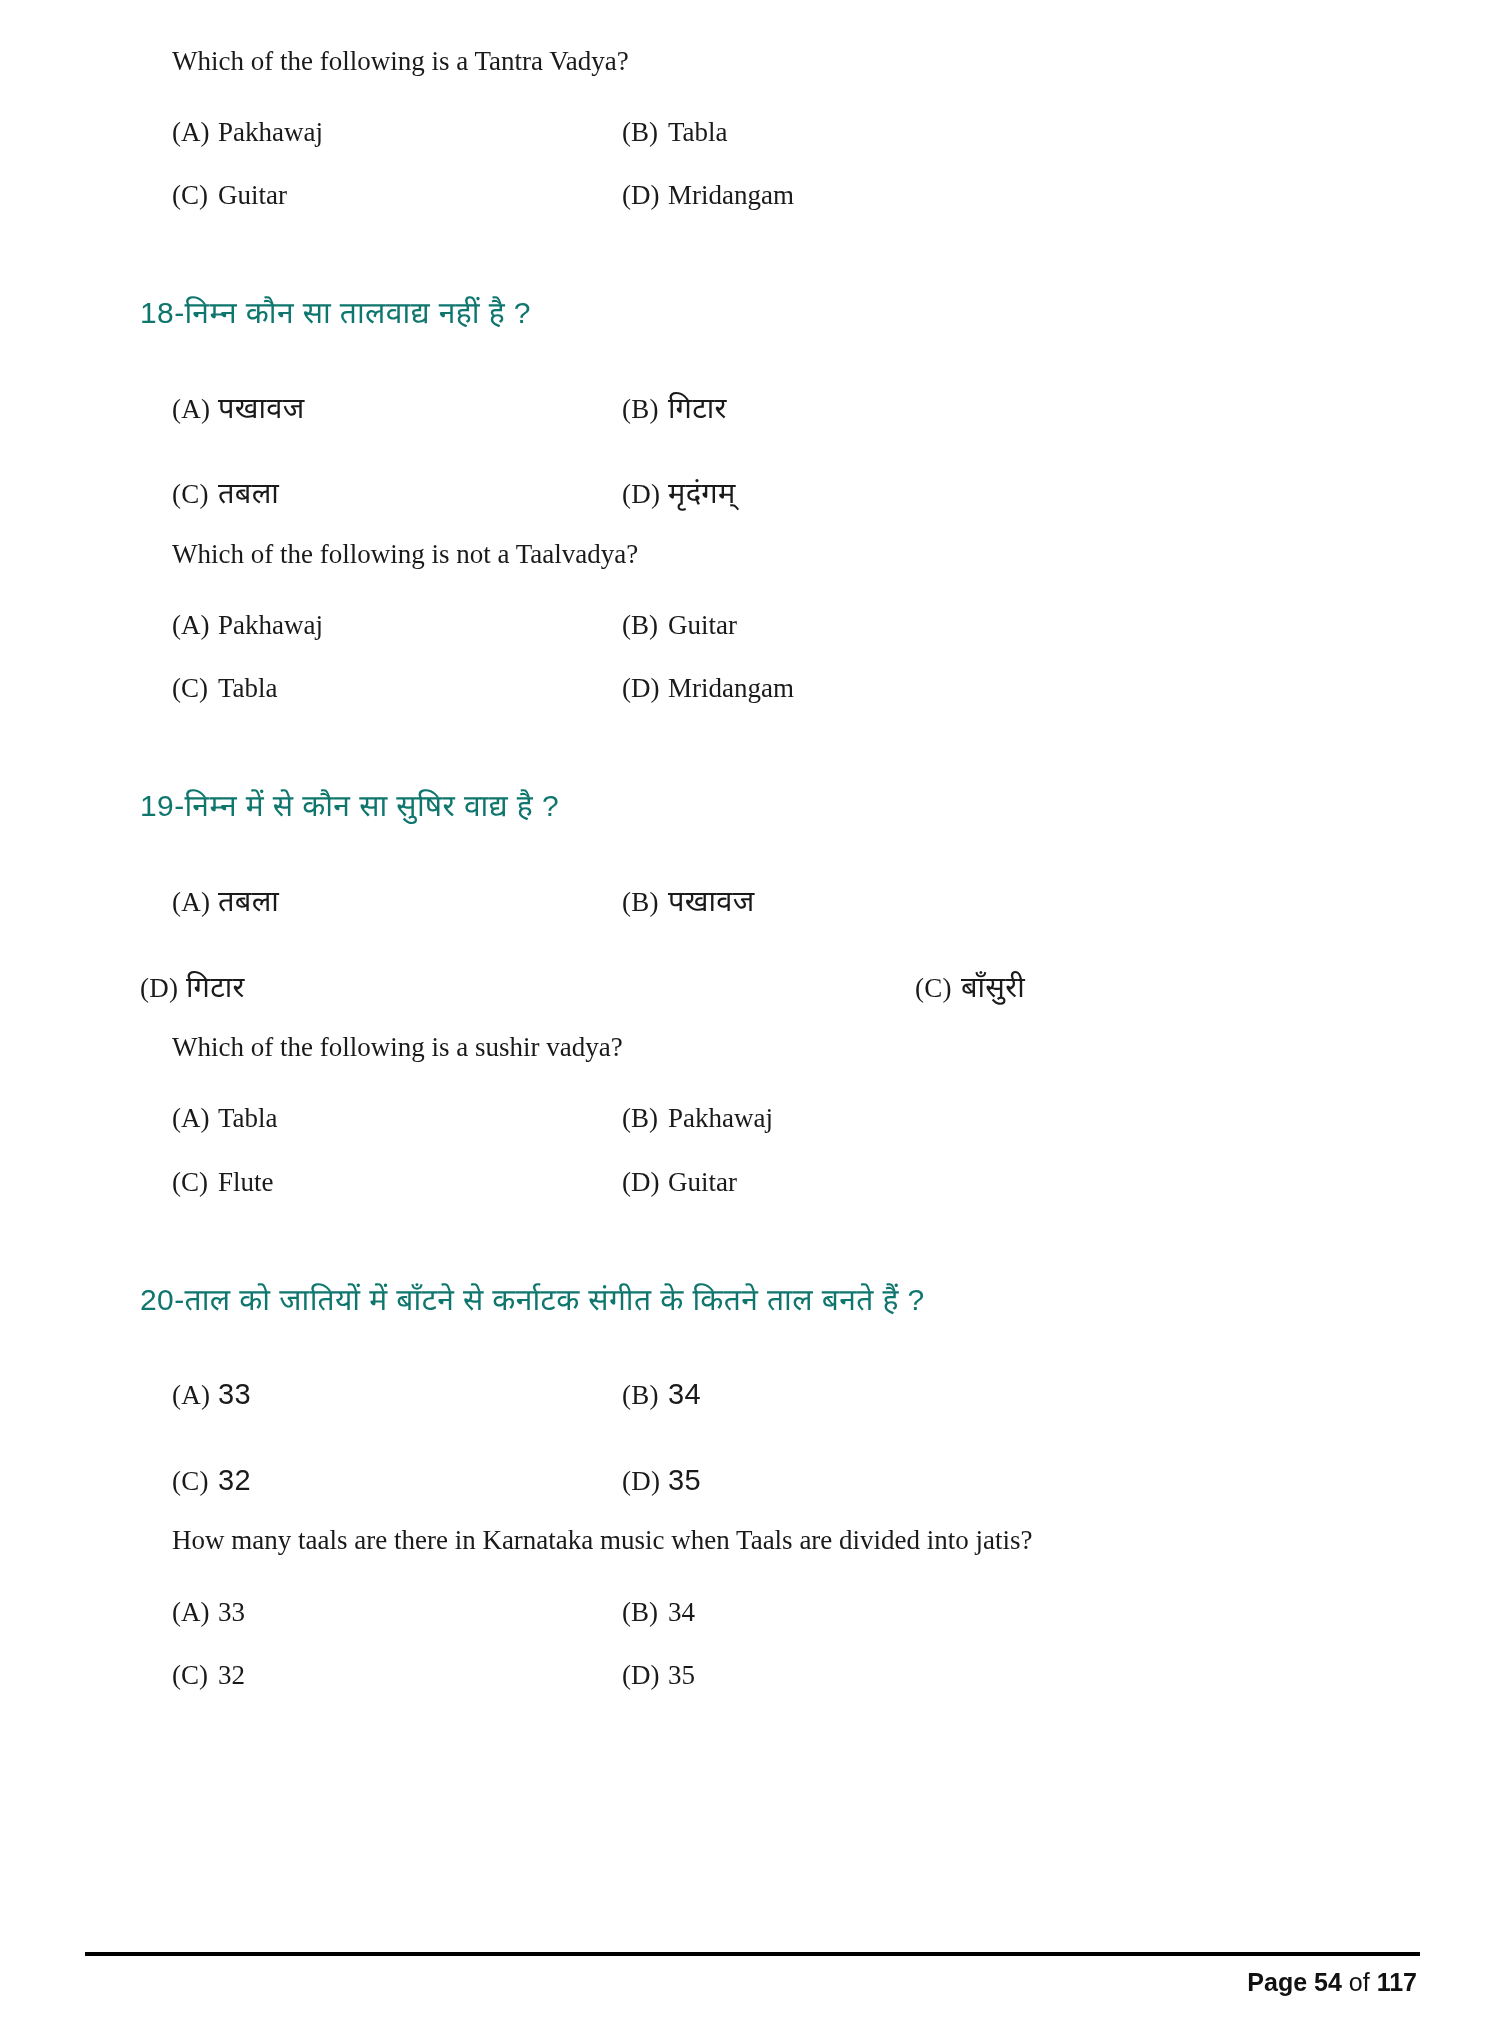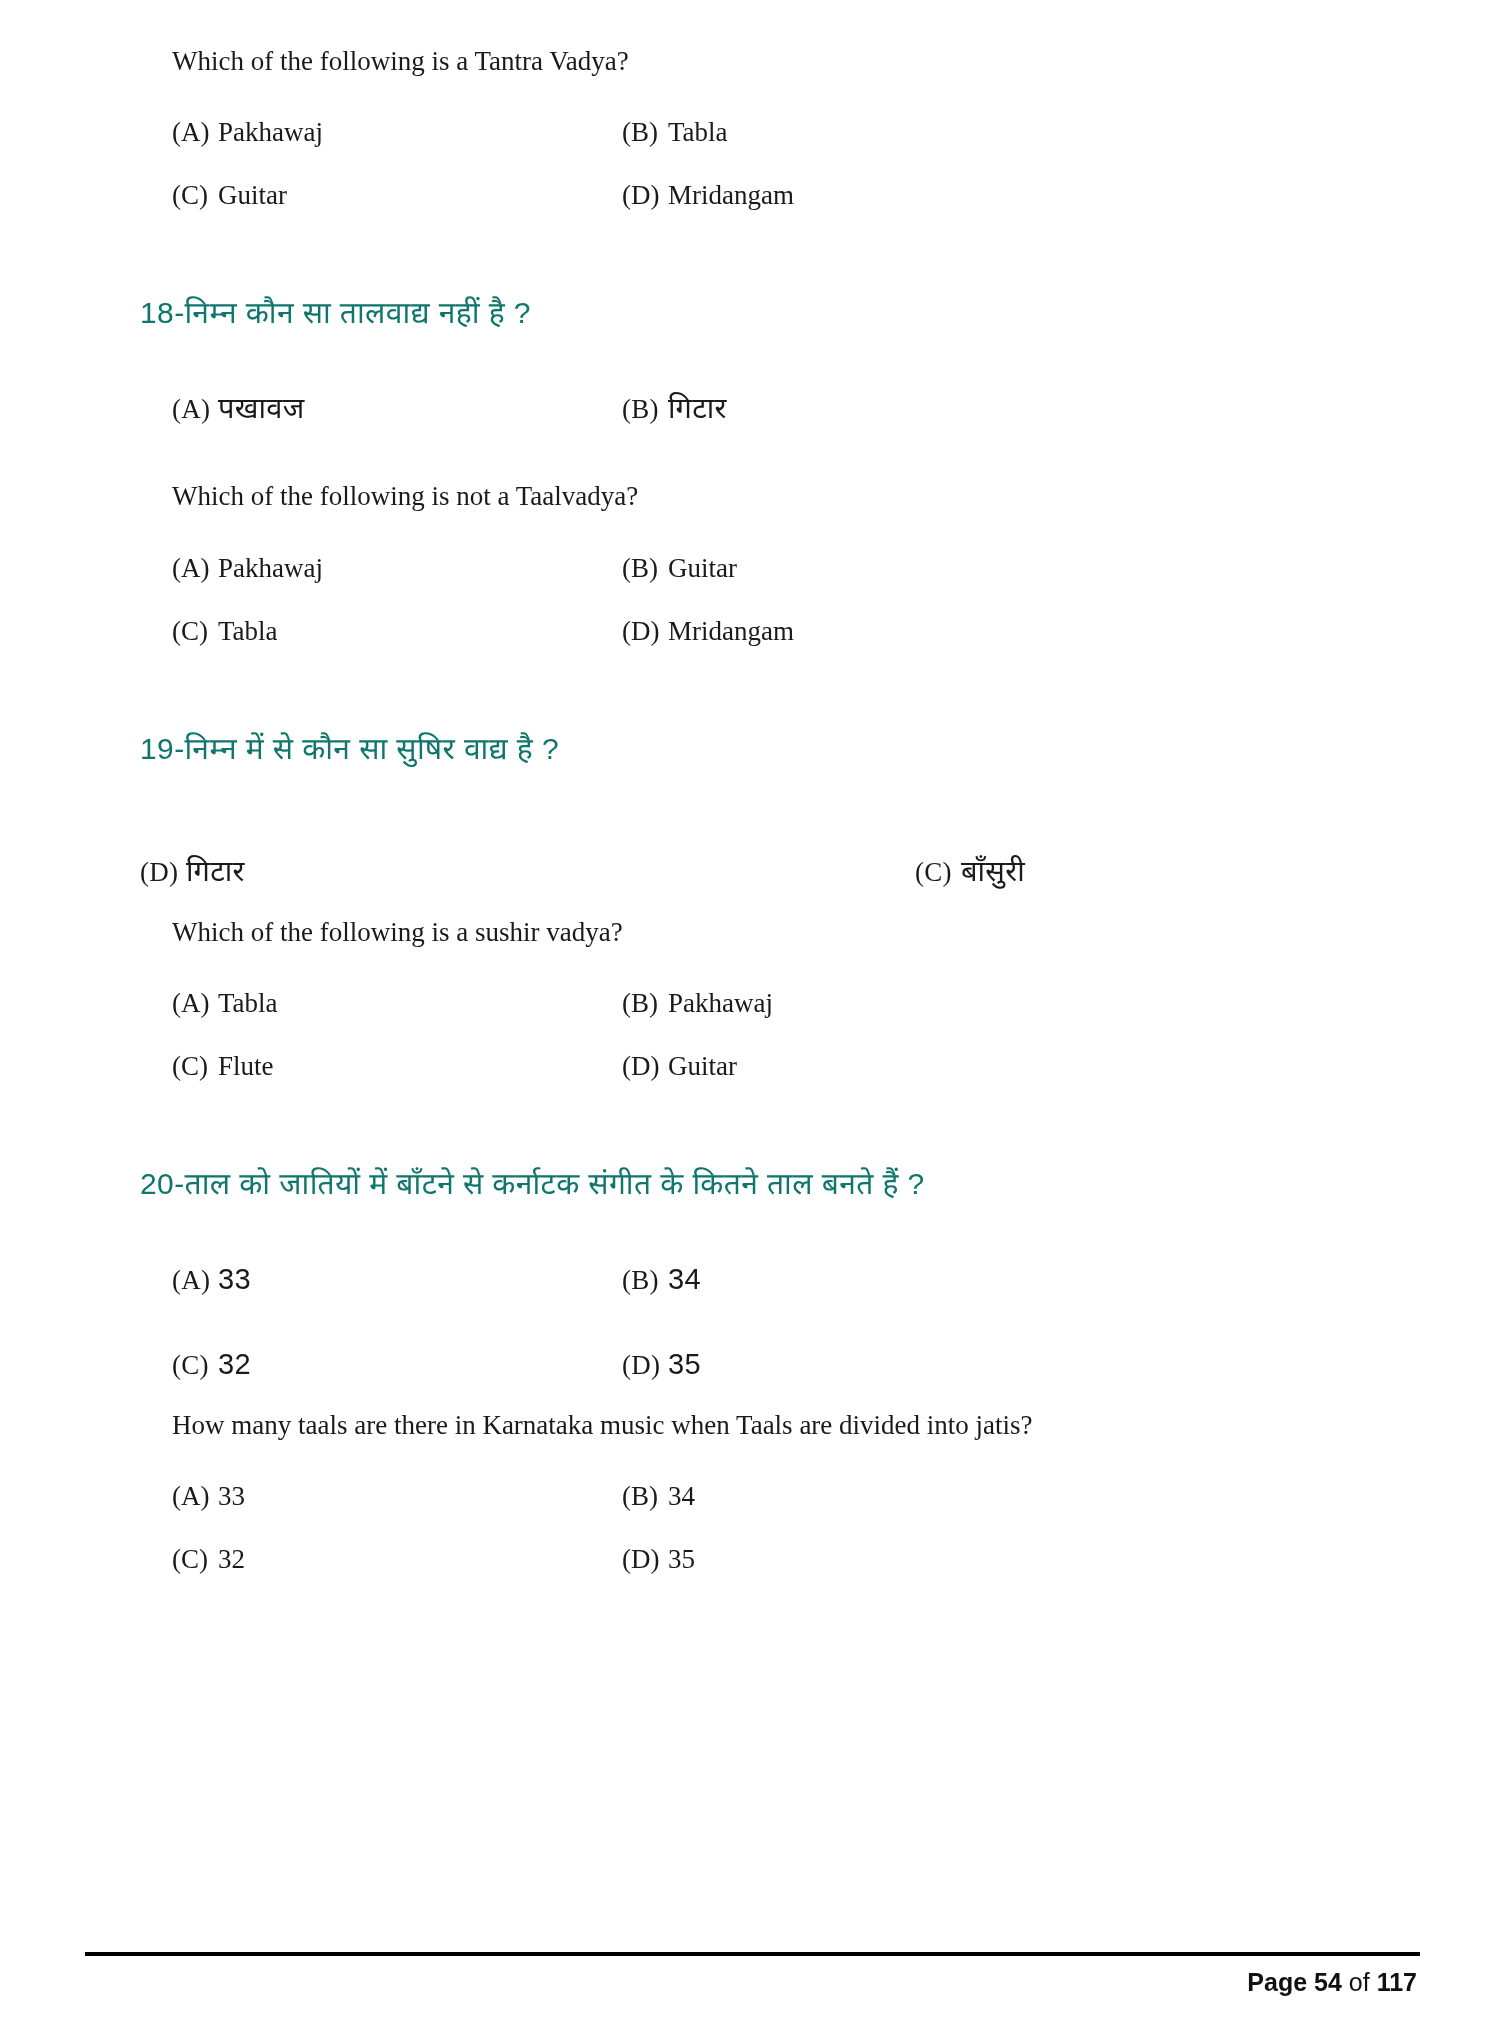--- a/index.html
+++ b/index.html
@@ -130,20 +130,28 @@
       <div class="gap-md"></div>
       <div class="opt-row">
         <div class="opt opt-a hindi">
           <span class="lbl">(A)</span><span>पखावज</span>
         </div>
         <div class="opt opt-b hindi">
           <span class="lbl">(B)</span><span>गिटार</span>
         </div>
       </div>
       <div class="row-gap"></div>
+      <div class="opt-row">
+        <div class="opt opt-c hindi">
+          <span class="lbl">(C)</span><span>तबला</span>
+        </div>
+        <div class="opt opt-d hindi">
+          <span class="lbl">(D)</span><span>मृदंगम्</span>
+        </div>
+      </div>
       <div class="gap-sm"></div>
       <div class="q-english">Which of the following is not a Taalvadya?</div>
       <div class="gap-md"></div>
       <div class="opt-row">
         <div class="opt opt-a">
           <span class="lbl">(A)</span><span>Pakhawaj</span>
         </div>
         <div class="opt opt-b">
           <span class="lbl">(B)</span><span>Guitar</span>
         </div>
@@ -157,20 +165,28 @@
           <span class="lbl">(D)</span><span>Mridangam</span>
         </div>
       </div>
     </div>
 
     <div class="gap-xl"></div>
 
     <div class="block">
       <div class="q-hindi">19-निम्न में से कौन सा सुषिर वाद्य है ?</div>
       <div class="gap-md"></div>
+      <div class="opt-row">
+        <div class="opt opt-a hindi">
+          <span class="lbl">(A)</span><span>तबला</span>
+        </div>
+        <div class="opt opt-b hindi">
+          <span class="lbl">(B)</span><span>पखावज</span>
+        </div>
+      </div>
       <div class="row-gap"></div>
       <div class="opt-row">
         <div class="opt opt-d hindi">
           <span class="lbl">(D)</span><span>गिटार</span>
         </div>
         <div class="opt opt-c hindi">
           <span class="lbl">(C)</span><span>बाँसुरी</span>
         </div>
       </div>
       <div class="gap-sm"></div>

